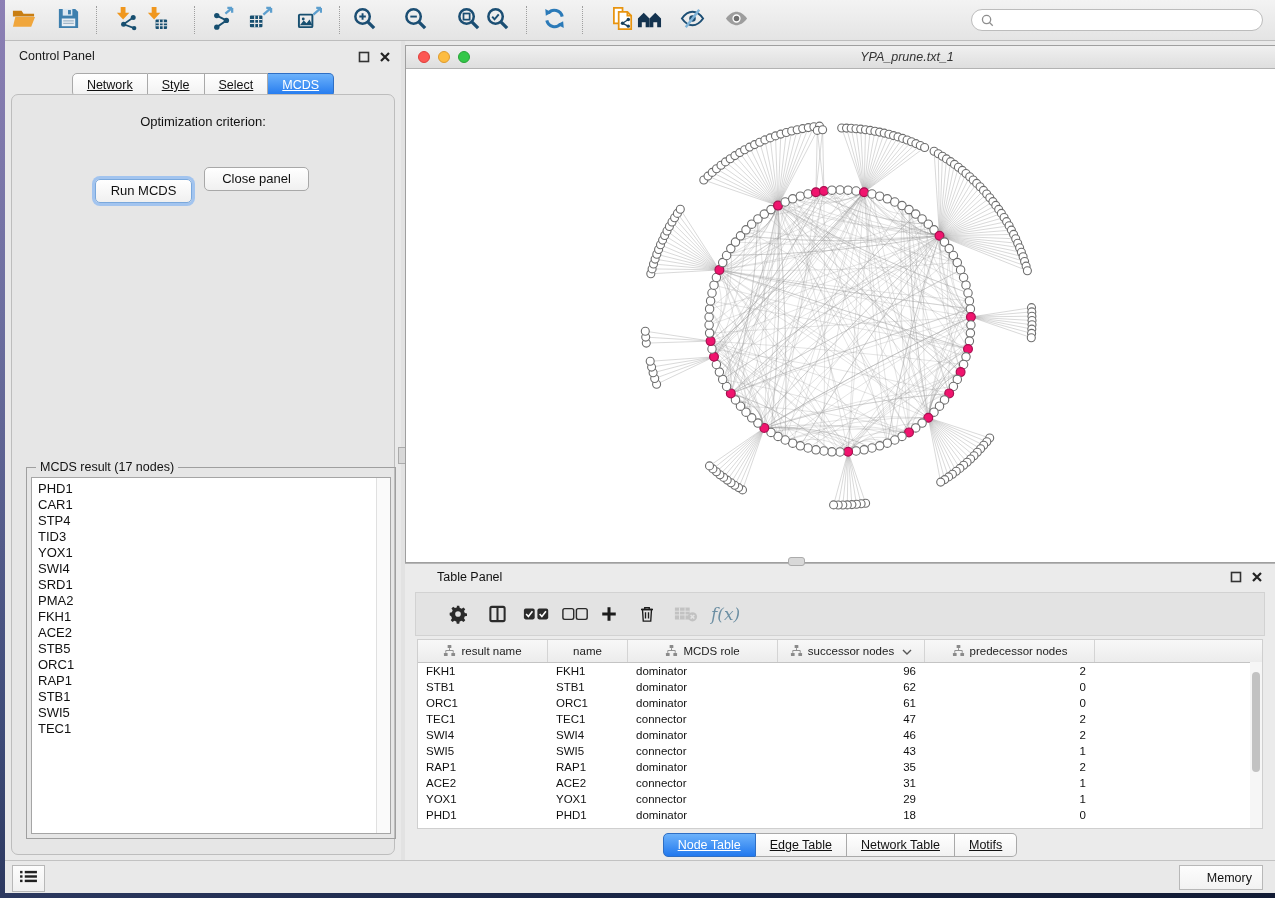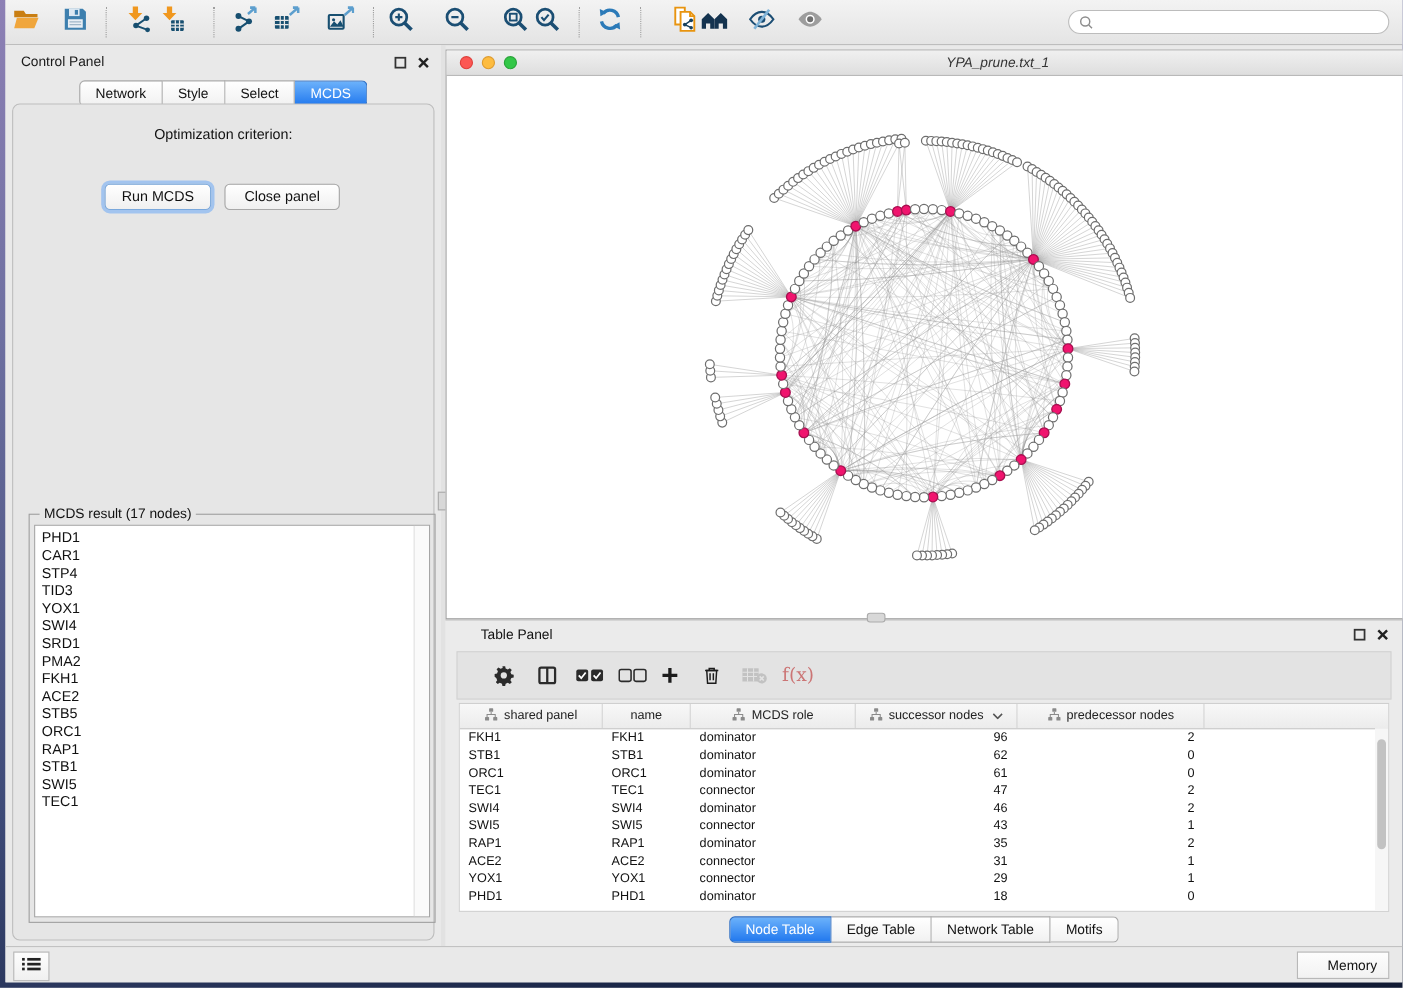--- a/index.html
+++ b/index.html
@@ -15,31 +15,31 @@
   .searchbox{position:absolute;left:966px;top:9px;width:292px;height:22px;background:#fff;border:1px solid #bcbcbc;border-radius:12px;display:flex;align-items:center;padding:0 8px;box-sizing:border-box;}
   .searchbox svg{width:15px;height:15px;flex:0 0 auto;}
   .searchbox input{border:none;outline:none;flex:1;font-size:12px;background:transparent;margin-left:6px;font-family:inherit;}
   
   .control-panel{position:absolute;left:0;top:41px;width:396px;height:819px;background:#e9e9e9;}
   .panel-title{position:absolute;left:14px;top:8px;font-size:12.5px;color:#1a1a1a;}
   .win-btns{position:absolute;right:10px;top:10px;display:flex;gap:9px;align-items:center;}
   .win-btns .wb{width:12px;height:12px;display:inline-block;}
   .win-btns svg{width:12px;height:12px;display:block;}
   .cp-tabs{position:absolute;left:0;right:0;top:32px;display:flex;justify-content:center;}
-  .seg{height:22px;line-height:22px;padding:0 14px;font-size:12.5px;background:linear-gradient(#ffffff,#f1f1f1);border:1px solid #a9a9a9;border-left:none;color:#111;cursor:default;}
+  .seg{height:22px;line-height:22px;padding:0 14px;font-size:12.5px;background:linear-gradient(#ffffff,#f1f1f1);border:1px solid #a9a9a9;border-left:none;color:#111;cursor:default;text-decoration:underline;}
   .seg:first-child{border-left:1px solid #a9a9a9;border-radius:5px 0 0 5px;}
   .seg:last-child{border-radius:0 5px 5px 0;}
   .seg.active{background:linear-gradient(#6cb2fb,#2178ee);color:#fff;border-color:#2f6fc4;}
   .cp-pane{position:absolute;left:6px;top:53px;width:382px;bottom:5px;border:1px solid #bdbdbd;border-radius:7px;background:#e6e6e6;}
   .opt-label{position:absolute;top:19px;width:100%;text-align:center;font-size:13px;}
   .dropdown{position:absolute;left:34px;top:40px;width:315px;height:23px;background:#fff;border:1px solid #b0b0b0;border-radius:5px;box-sizing:border-box;font-size:12.5px;line-height:21px;padding-left:9px;cursor:default;}
   .dd-step{position:absolute;right:-1px;top:-1px;width:20px;height:23px;background:linear-gradient(#6ab0fb,#2078ef);border-radius:0 5px 5px 0;display:flex;align-items:center;justify-content:center;}
   .dd-step svg{width:9px;height:15px;}
   .btn{position:absolute;height:24px;background:linear-gradient(#ffffff,#f0f0f0);border:1px solid #a8a8a8;border-radius:5px;font-size:13px;text-align:center;line-height:22px;box-sizing:border-box;cursor:default;}
-  #run-btn{left:83px;top:72px;width:97px;box-shadow:0 0 0 3px rgba(106,168,245,.55);border-color:#7aa8dc;}
+  #run-btn{left:83px;top:84px;width:97px;box-shadow:0 0 0 3px rgba(106,168,245,.55);border-color:#7aa8dc;}
   #closepanel-btn{left:192px;top:72px;width:105px;}
   .groupbox{position:absolute;left:14px;top:372px;width:368px;height:370px;border:1px solid #9f9f9f;}
   .groupbox-label{position:absolute;left:9px;top:-8px;background:#e6e6e6;padding:0 4px;font-size:12.5px;}
   .resultlist{position:absolute;left:4px;top:9px;right:4px;bottom:4px;background:#fff;border:1px solid #a5a5a5;overflow:hidden;}
   .resultlist .item{font-size:13px;line-height:16px;padding-left:6px;color:#111;}
   .resultlist .items{padding-top:3px;}
   .list-scroll{position:absolute;right:0;top:0;bottom:0;width:13px;background:#fafafa;border-left:1px solid #e0e0e0;}
   
   .v-split{position:absolute;left:396px;top:41px;width:4px;height:819px;background:#e2e2e2;}
   .v-handle{position:absolute;left:393px;top:447px;width:9px;height:15px;background:#d8d8d8;border:1px solid #ababab;}
@@ -58,21 +58,21 @@
   #net-svg .fanlines line{stroke:#9a9a9a;stroke-opacity:.55;stroke-width:.7;}
   #net-svg circle.ring,#net-svg circle.leaf{fill:#fff;stroke:#6e6e6e;stroke-width:1.1;}
   #net-svg circle.hub{fill:#f0146e;stroke:#a80f50;stroke-width:1.2;}
   
   .table-panel{position:absolute;left:400px;top:563px;width:870px;height:297px;background:#ebebeb;border-top:1px solid #b5b5b5;box-sizing:border-box;}
   .tp-title{position:absolute;left:16px;top:6px;font-size:12.5px;margin-left:16px;}
   .tp-toolbar{position:absolute;left:10px;right:10px;top:28px;height:44px;background:#e3e3e3;border:1px solid #d2d2d2;box-sizing:border-box;}
   .ticon{position:absolute;top:50%;transform:translateY(-50%);display:flex;align-items:center;justify-content:center;cursor:default;}
   .ticon svg{display:block;}
   .ticon.disabled{opacity:.55;}
-  .fx-label{font-family:"DejaVu Serif","Liberation Serif",serif;font-size:17px;color:#b91c1c;}
+  .fx-label{font-family:"DejaVu Serif","Liberation Serif",serif;font-style:italic;font-size:17px;color:#0c4a6e;}
   .tablewrap{position:absolute;left:12px;right:12px;top:75px;height:190px;background:#fff;border:1px solid #cfcfcf;box-sizing:border-box;overflow:hidden;}
   .thead{display:flex;height:22px;background:linear-gradient(#f8f8f8,#ececec);border-bottom:1px solid #c4c4c4;}
   .th{display:flex;align-items:center;justify-content:center;gap:5px;font-size:11.5px;color:#222;border-right:1px solid #d4d4d4;box-sizing:border-box;cursor:default;}
   .th svg.attr{width:13px;height:13px;}
   .th svg.sort{width:10px;height:6px;margin-left:3px;}
   .trow{display:flex;height:16px;font-size:11.5px;align-items:center;}
   .td{box-sizing:border-box;padding-left:8px;white-space:nowrap;overflow:hidden;}
   .td.num{text-align:right;padding-left:0;padding-right:9px;}
   .tbl-scroll{position:absolute;right:0;top:22px;bottom:0;width:12px;background:#f6f6f6;}
   .tbl-thumb{position:absolute;right:2px;top:10px;width:8px;height:100px;background:#c2c2c2;border-radius:4px;}
@@ -1043,21 +1043,21 @@
       <div class="thead" id="thead">
           <div class="th" style="width:130px">
             <span><svg class="attr" viewBox="0 0 14 14">
                 <g fill="#8a8a8a">
                   <rect x="5" y="1" width="4" height="3.4" rx=".6"></rect>
                   <rect x="1" y="9.6" width="4" height="3.4" rx=".6"></rect>
                   <rect x="9" y="9.6" width="4" height="3.4" rx=".6"></rect>
                 </g>
                 <path d="M7 4.5V7M3 9.5V7h8v2.5" stroke="#8a8a8a" fill="none"></path>
               </svg></span>
-            <span>shared panel</span>
+            <span>result name</span>
           </div>
           <div class="th" style="width:80px">
             <span>name</span>
           </div>
           <div class="th" style="width:150px">
             <span><svg class="attr" viewBox="0 0 14 14">
                 <g fill="#8a8a8a">
                   <rect x="5" y="1" width="4" height="3.4" rx=".6"></rect>
                   <rect x="1" y="9.6" width="4" height="3.4" rx=".6"></rect>
                   <rect x="9" y="9.6" width="4" height="3.4" rx=".6"></rect>

